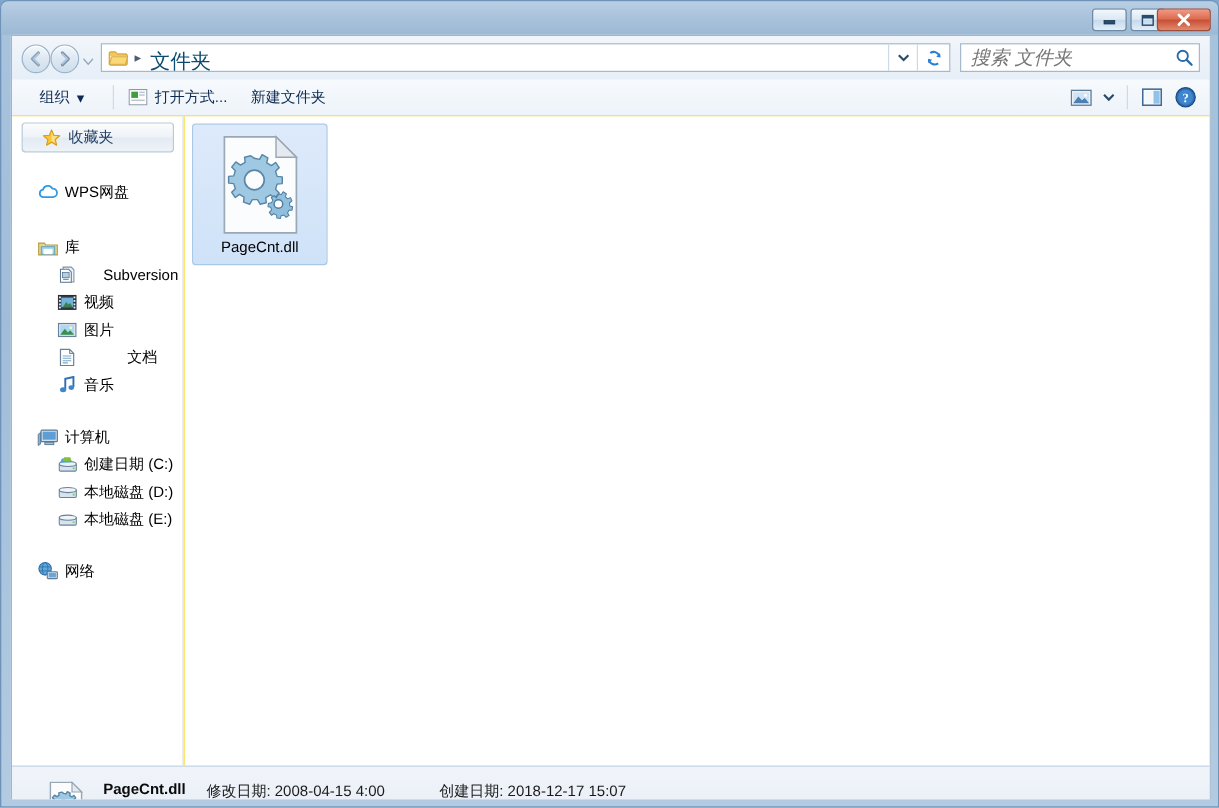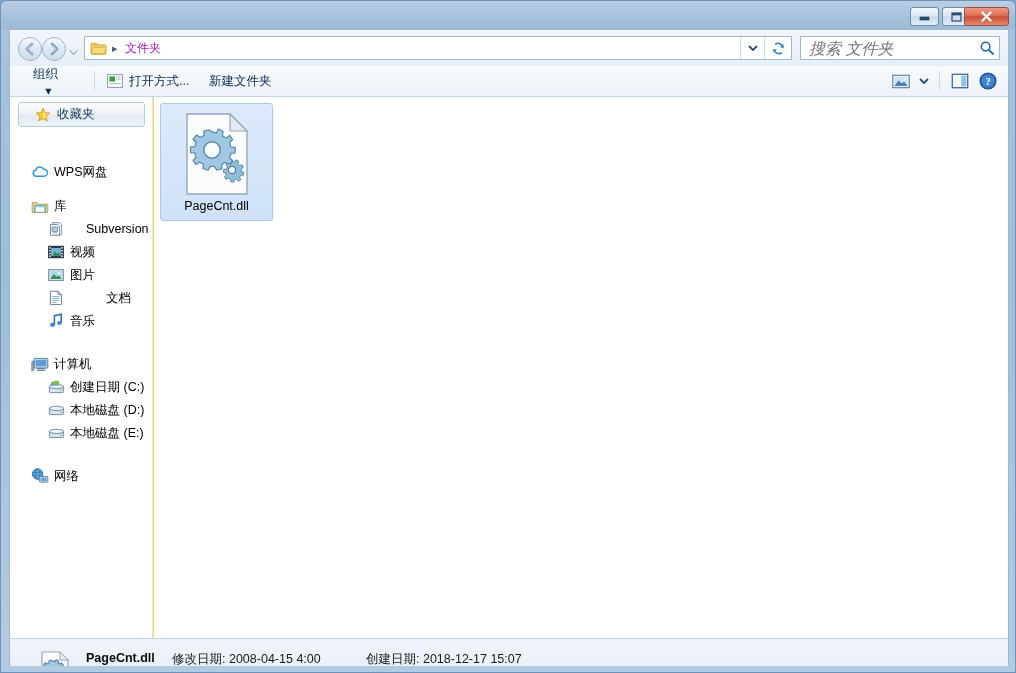--- a/index.html
+++ b/index.html
@@ -106,21 +106,21 @@
     border: 1px solid #a5b9cc;
     box-sizing: border-box;
   }
   #crumb-folder { position: absolute; left: 5px; top: 4px; }
   #crumb-sep {
     position: absolute; left: 27px; top: 5px;
     font-size: 11px; color: #4b5d70;
   }
   #crumb-text {
     position: absolute; left: 40px; top: 3px;
-    font-size: 12px; color: #a21caf;
+    font-size: 17px; color: #0c4a6e;
   }
   #addr-dropdown {
     position: absolute; right: 27px; top: 0;
     width: 23px; height: 22px;
     border-left: 1px solid #cddbe8;
     display: flex; align-items: center; justify-content: center;
   }
   #addr-refresh {
     position: absolute; right: 0; top: 0;
     width: 26px; height: 22px;
@@ -159,21 +159,21 @@
     background: linear-gradient(180deg, #f7fafd 0%, #edf3f9 100%);
     border-bottom: 1px solid #c3d4e6;
   }
   .tbitem {
     position: absolute; top: 0; height: 30px;
     display: flex; align-items: center;
     font-size: 12.5px; color: #0d2b52;
     padding: 0 7px;
     cursor: default;
   }
-  #tb-organize { left: 16px; flex-direction: column; }
+  #tb-organize { left: 16px; }
   #tb-organize-caret { margin-left: 6px; }
   #tb-sep {
     position: absolute; left: 84px; top: 5px;
     width: 1px; height: 20px;
     background: #cddbe8;
   }
   #tb-openwith { left: 90px; }
   #tb-newfolder { left: 192px; }
 
   #tb-right {
@@ -454,21 +454,21 @@
         <div id="fav-header">
           <span class="sb-icon" style="margin-left:14px;">
             <svg width="16" height="16" viewBox="0 0 16 16">
               <path d="M8 1.2 L9.9 5.7 L14.8 6.1 L11.1 9.3 L12.2 14 L8 11.5 L3.8 14 L4.9 9.3 L1.2 6.1 L6.1 5.7 Z" fill="#fcc536" stroke="#d79a14" stroke-width="0.9" stroke-linejoin="round"></path>
               <path d="M8 2.8 L9.3 6.3 L12.9 6.6 L10.2 8.9 L11 12.2 L8 10.4 Z" fill="#ffe08a"></path>
             </svg>
           </span>
           <span class="sb-label">收藏夹</span>
         </div>
 
-        <div class="sb-row sb-root" style="top:64px;">
+        <div class="sb-row sb-root" style="top:52px;">
           <span class="sb-icon">
             <svg width="18" height="14" viewBox="0 0 18 14">
               <path d="M4.6 11.2 A3.1 3.1 0 0 1 4.8 5.1 A4.2 4.2 0 0 1 12.6 4.2 A3.3 3.3 0 0 1 13.4 11.2 Z" fill="none" stroke="#2f9ae0" stroke-width="1.5" stroke-linejoin="round"></path>
             </svg>
           </span>
           <span class="sb-label">WPS网盘</span>
         </div>
 
         <div class="sb-row sb-root" style="top:98px;">
           <span class="sb-icon">

